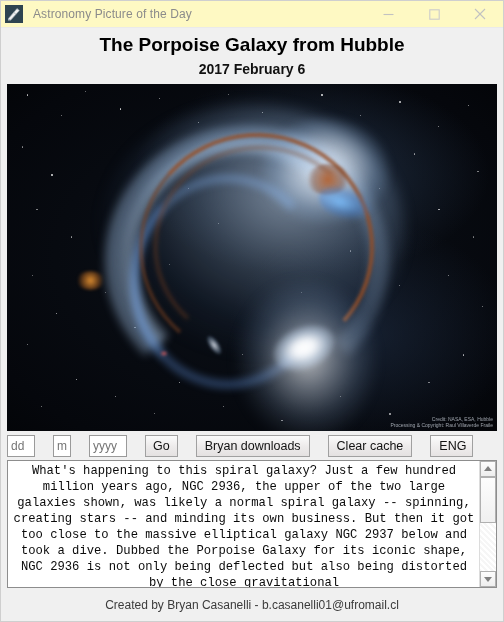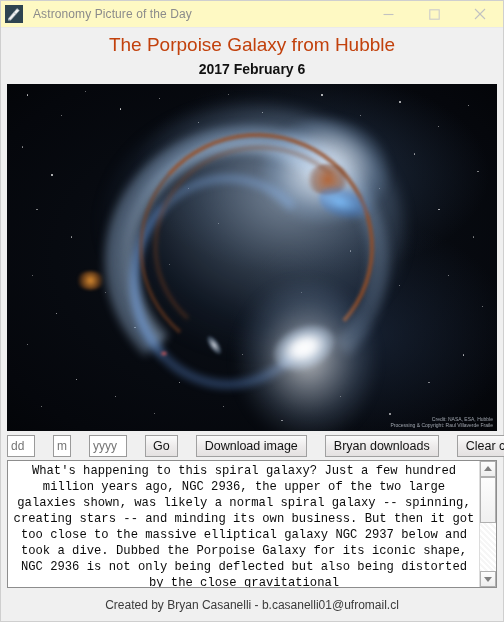--- a/index.html
+++ b/index.html
@@ -66,22 +66,22 @@
   .win-btn svg { display: block; }
 
   
   .heading-area {
     background: #f0f0f0;
     padding-top: 5px;
     text-align: center;
   }
   .apod-title {
     font-size: 19px;
-    font-weight: normal;
-    color: #c2410c;
+    font-weight: bold;
+    color: #000000;
     line-height: 24px;
     margin: 0;
     padding: 0 6px;
   }
   .apod-date {
     font-size: 14px;
     font-weight: bold;
     color: #111111;
     line-height: 20px;
     margin: 0;
@@ -527,21 +527,20 @@
       <div>Credit: NASA, ESA, Hubble</div>
       <div>Processing &amp; Copyright: Raul Villaverde Fraile</div>
     </div>
   </div>
 
   <div class="toolbar">
     <input class="tb-input dd" type="text" placeholder="dd" style="">
     <input class="tb-input mm" type="text" placeholder="mm" style="">
     <input class="tb-input yyyy" type="text" placeholder="yyyy" style="">
     <div class="tb-btn go">Go</div>
-    <div class="tb-btn">Download image</div>
     <div class="tb-btn">Bryan downloads</div>
     <div class="tb-btn">Clear cache</div>
     <div class="tb-select">
       <span>ENG</span>
 
     </div>
 
   </div>
 
   <div class="desc-wrap">

